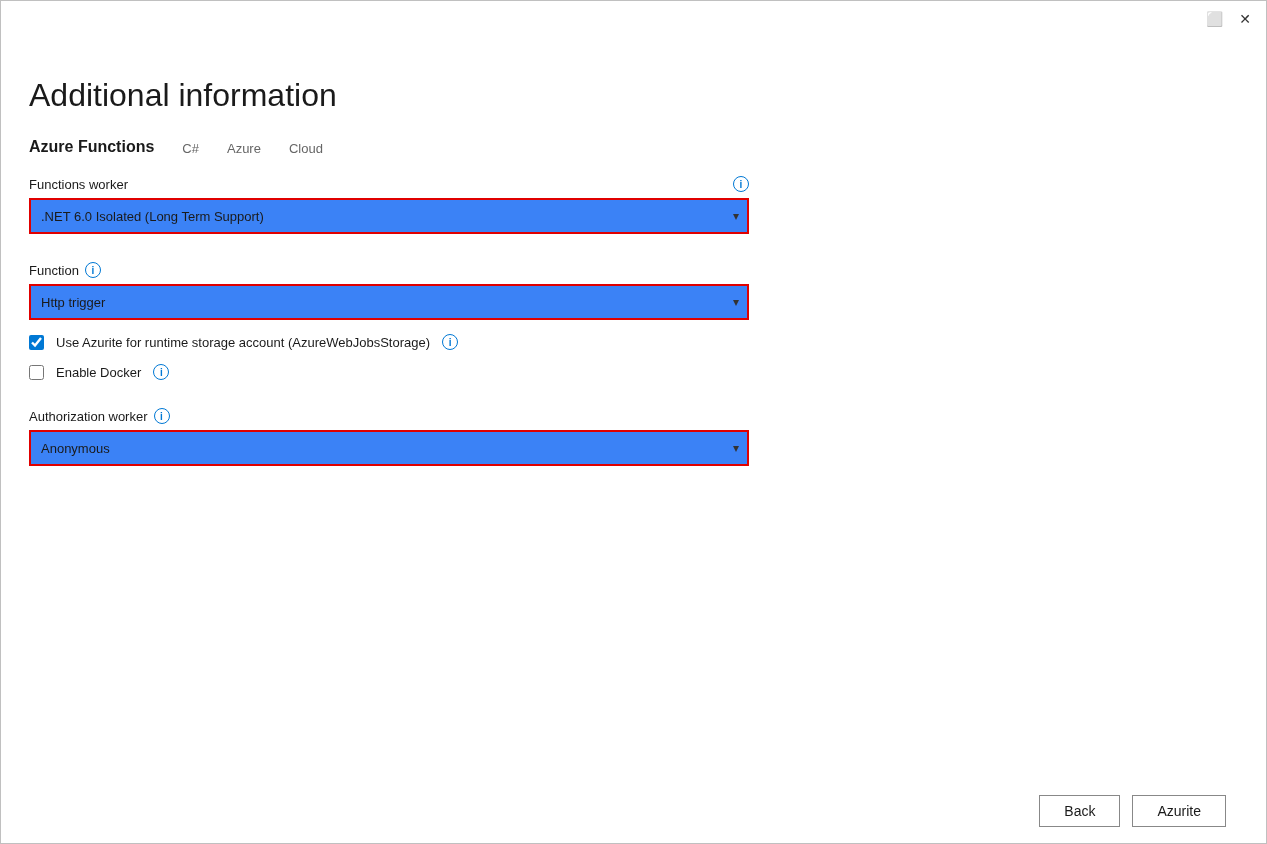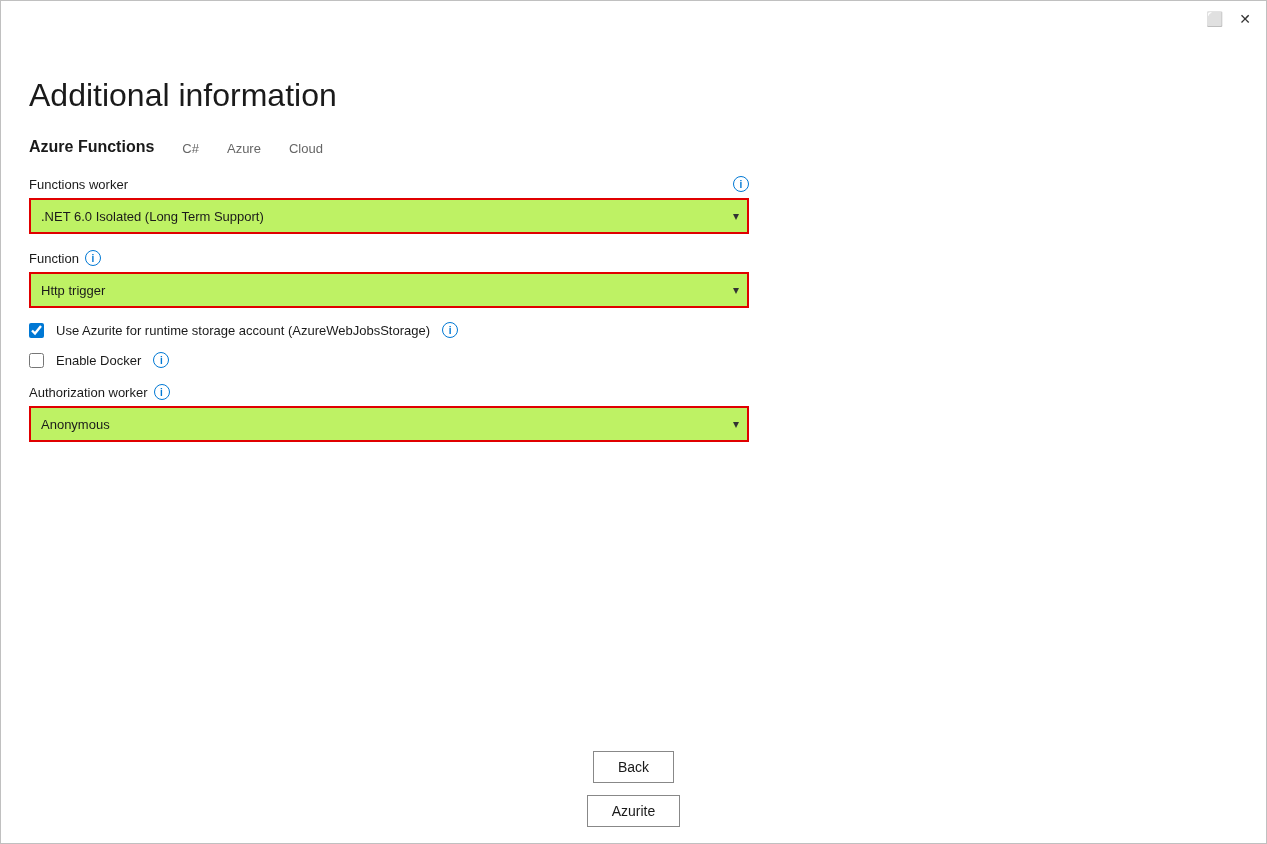--- a/index.html
+++ b/index.html
@@ -88,21 +88,21 @@
       max-width: 720px;
     }
 
     .field-label {
       font-size: 13px;
       color: #1a1a1a;
       margin-bottom: 6px;
       display: flex;
       align-items: center;
       gap: 6px;
-      margin-top: 16px;
+      margin-top: 28px;
     }
 
     .field-label:first-child {
       margin-top: 0;
       justify-content: space-between;
     }
 
     .info-icon {
       display: inline-flex;
       align-items: center;
@@ -121,21 +121,21 @@
     .select-wrapper {
       position: relative;
       width: 100%;
     }
 
     .select-field {
       width: 100%;
       padding: 8px 32px 8px 10px;
       font-size: 13px;
       color: #1a1a1a;
-      background: #bef264;
+      background: #3b82f6;
       border: 2px solid #e00000;
       appearance: none;
       -webkit-appearance: none;
       cursor: pointer;
       outline: none;
       height: 36px;
     }
 
     .select-arrow {
       position: absolute;
@@ -164,21 +164,20 @@
       flex-shrink: 0;
     }
 
     .footer {
       display: flex;
       justify-content: flex-end;
       align-items: center;
       padding: 16px 40px;
       gap: 12px;
       margin-top: auto;
-      flex-direction: column;
     }
 
     .footer-btn {
       padding: 6px 24px;
       font-size: 14px;
       border: 1px solid #888;
       background: #ffffff;
       color: #1a1a1a;
       cursor: pointer;
       min-width: 80px;

